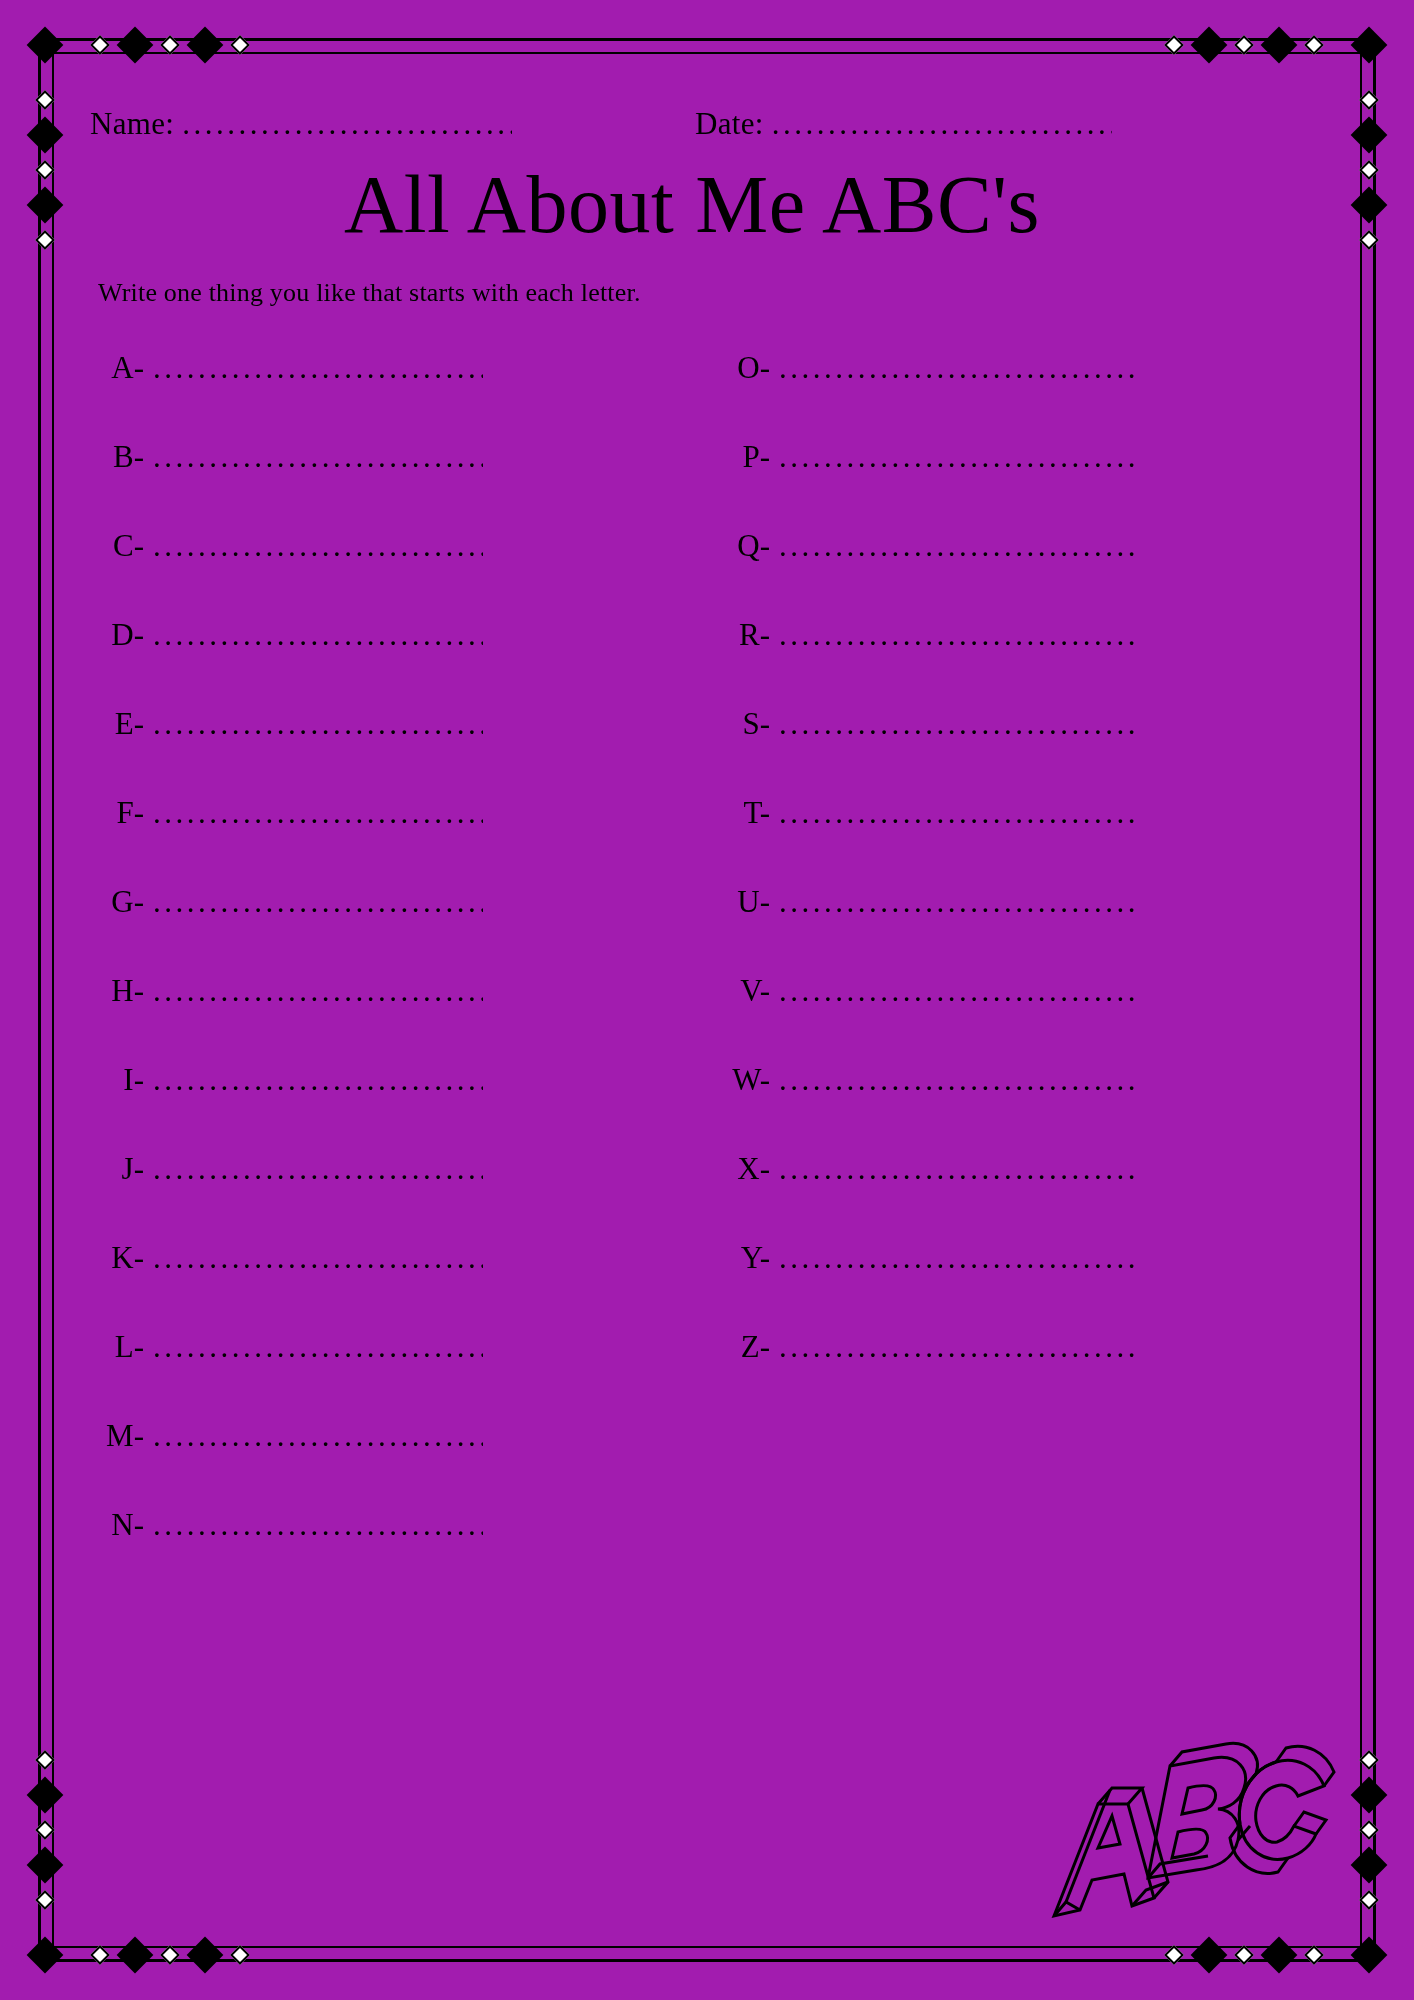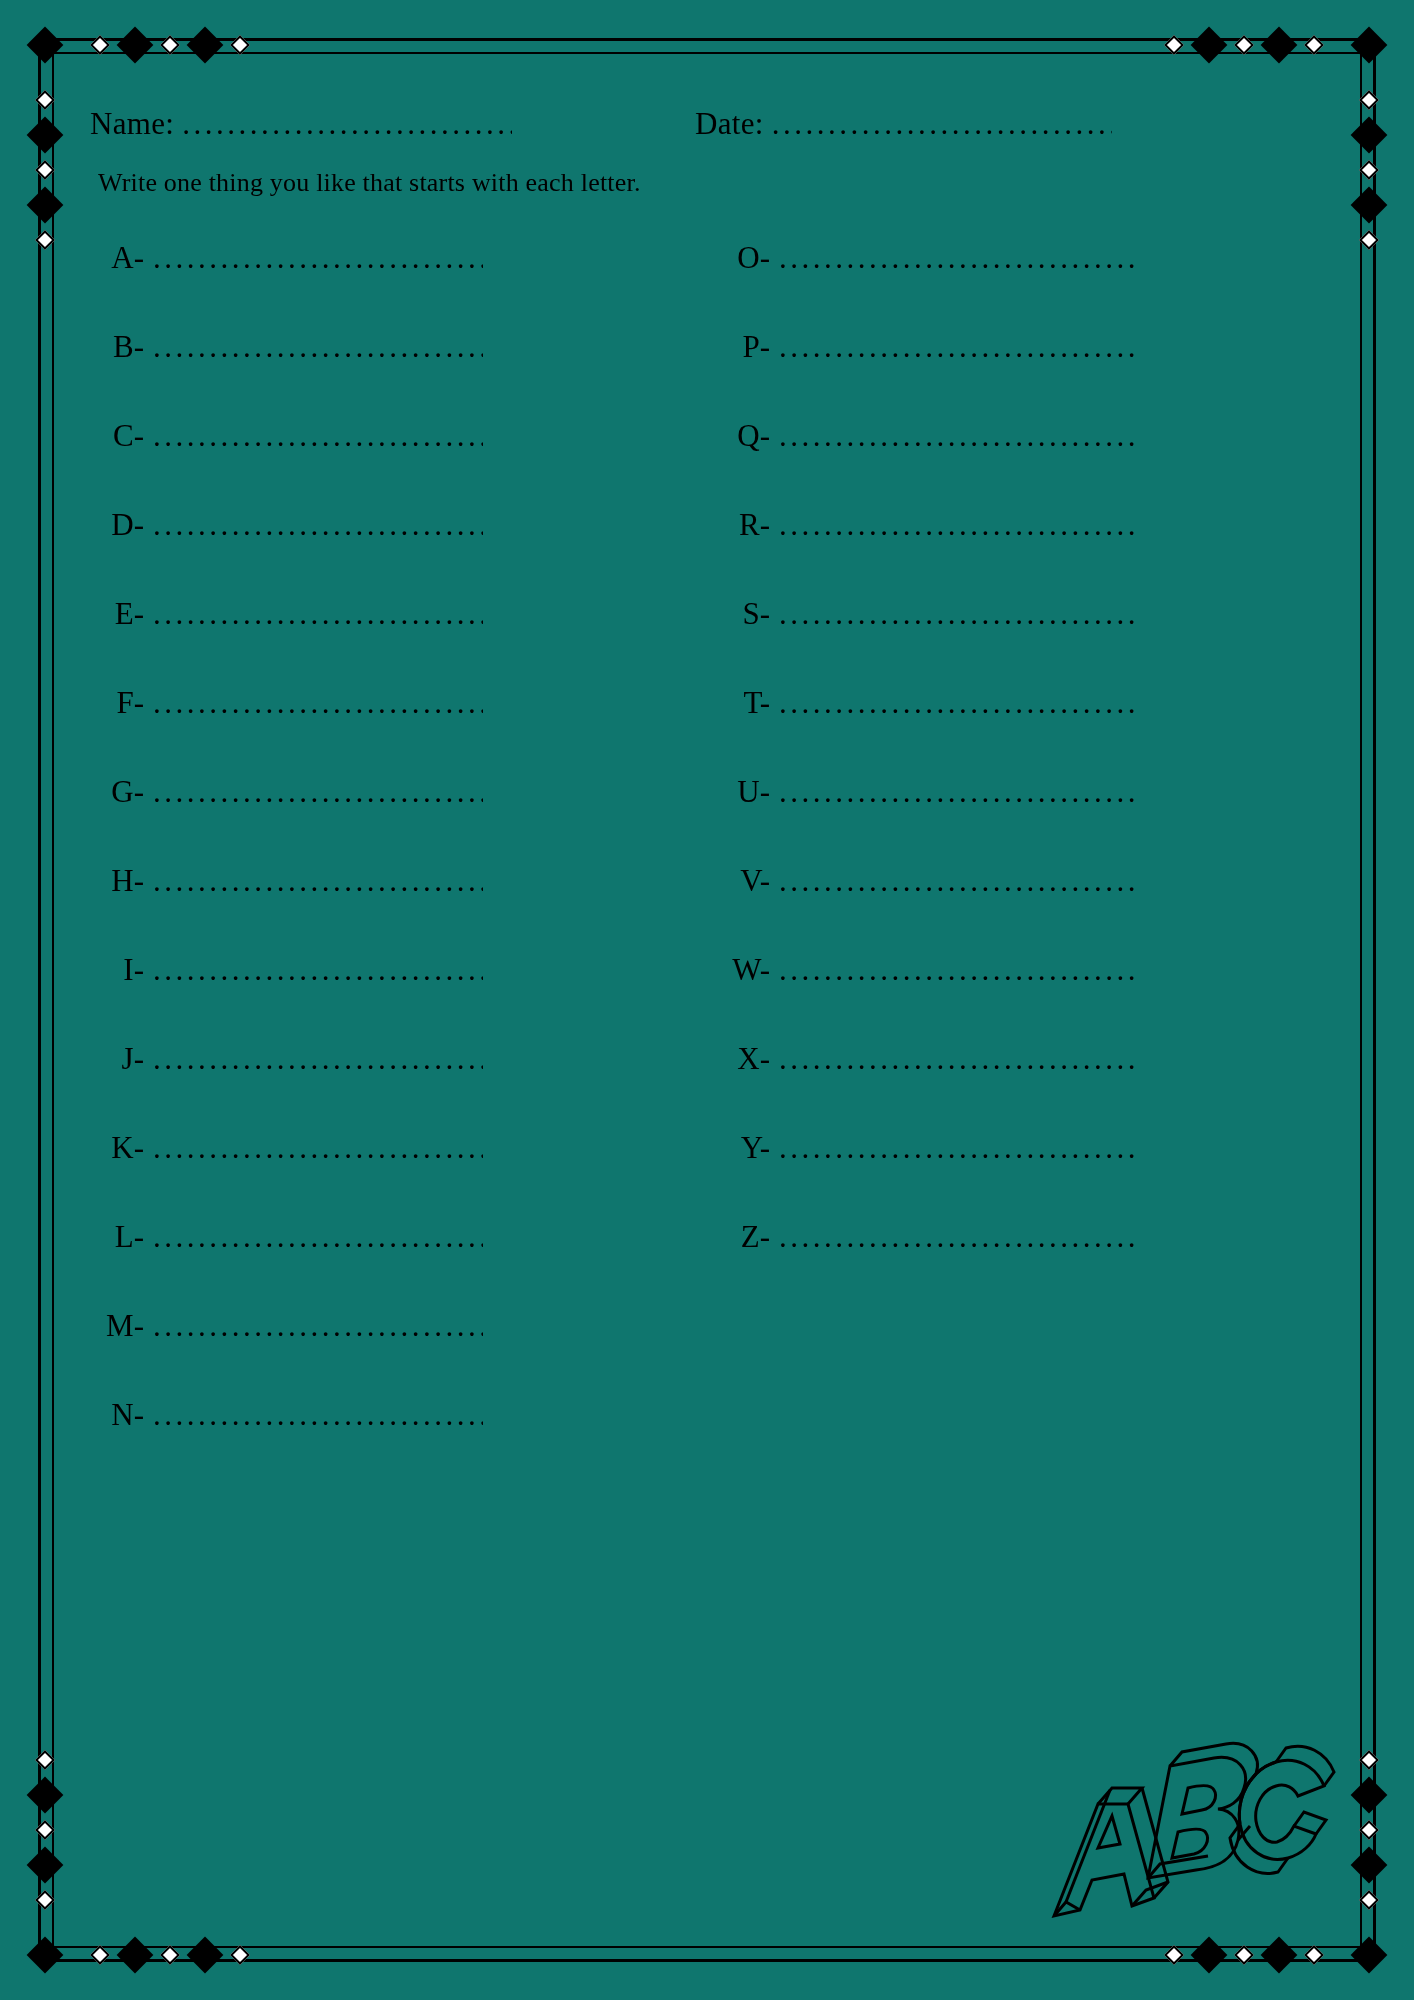--- a/index.html
+++ b/index.html
@@ -12,21 +12,21 @@
     height: 2000px;
     font-family: "Liberation Sans", sans-serif;
     color: #000000;
     position: relative;
     overflow: hidden;
   }
 
   .page {
     position: absolute;
     inset: 0;
-    background: #0f766e;
+    background: #a21caf;
     padding-left: 14px;
   }
 
   
   .border-frame {
     position: absolute;
     left: 38px;
     top: 38px;
     right: 38px;
     bottom: 38px;
@@ -210,20 +210,21 @@
       <div class="field field-name">
         <span class="lbl">Name:</span>
         <span class="dots">..................................</span>
       </div>
       <div class="field field-date">
         <span class="lbl">Date:</span>
         <span class="dots">..................................</span>
       </div>
     </div>
 
+    <h1 class="title">All About Me ABC's</h1>
 
     <div class="subtitle">Write one thing you like that starts with each letter.</div>
 
     <div class="columns">
       <div class="col col-left" id="col-left">
           <div class="entry">
             <span class="letter">A-</span>
             <span class="dotline">................................................................</span>
           </div>
           <div class="entry">

